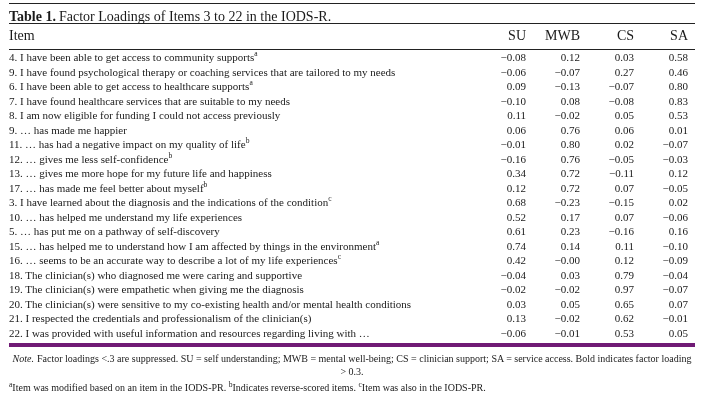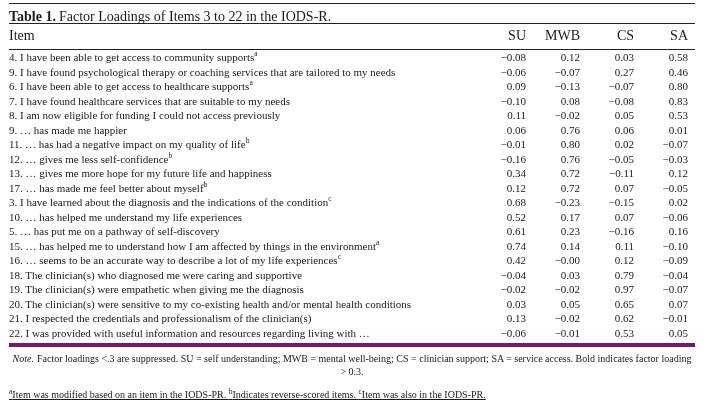--- a/index.html
+++ b/index.html
@@ -34,21 +34,21 @@
     vertical-align: top;
     white-space: nowrap;
     overflow: hidden;
   }
   tbody td.item-col { padding-right: 6px; }
   tbody tr:last-child td { border-bottom: 4px solid #701a75; padding-bottom: 3px; }
   td.bold { font-weight: normal; }
   sup { font-size: 7.5px; line-height: 0; vertical-align: super; }
   .note { margin: 6px 0 0 0; font-size: 10px; line-height: 12.5px; text-align: center; }
   .note i { font-style: italic; }
-  .footnotes { margin: 11px 0 0 0; font-size: 10px; line-height: 12.5px; text-decoration: underline; }
+  .footnotes { margin: 4px 0 0 0; font-size: 10px; line-height: 12.5px; }
 </style>
 </head>
 <body>
 
 <div class="page">
 
   <div class="rule-top"></div>
 
   <p class="caption"><b>Table 1.</b><span class="sp">Factor Loadings of Items 3 to 22 in the IODS-R.</span></p>
 

